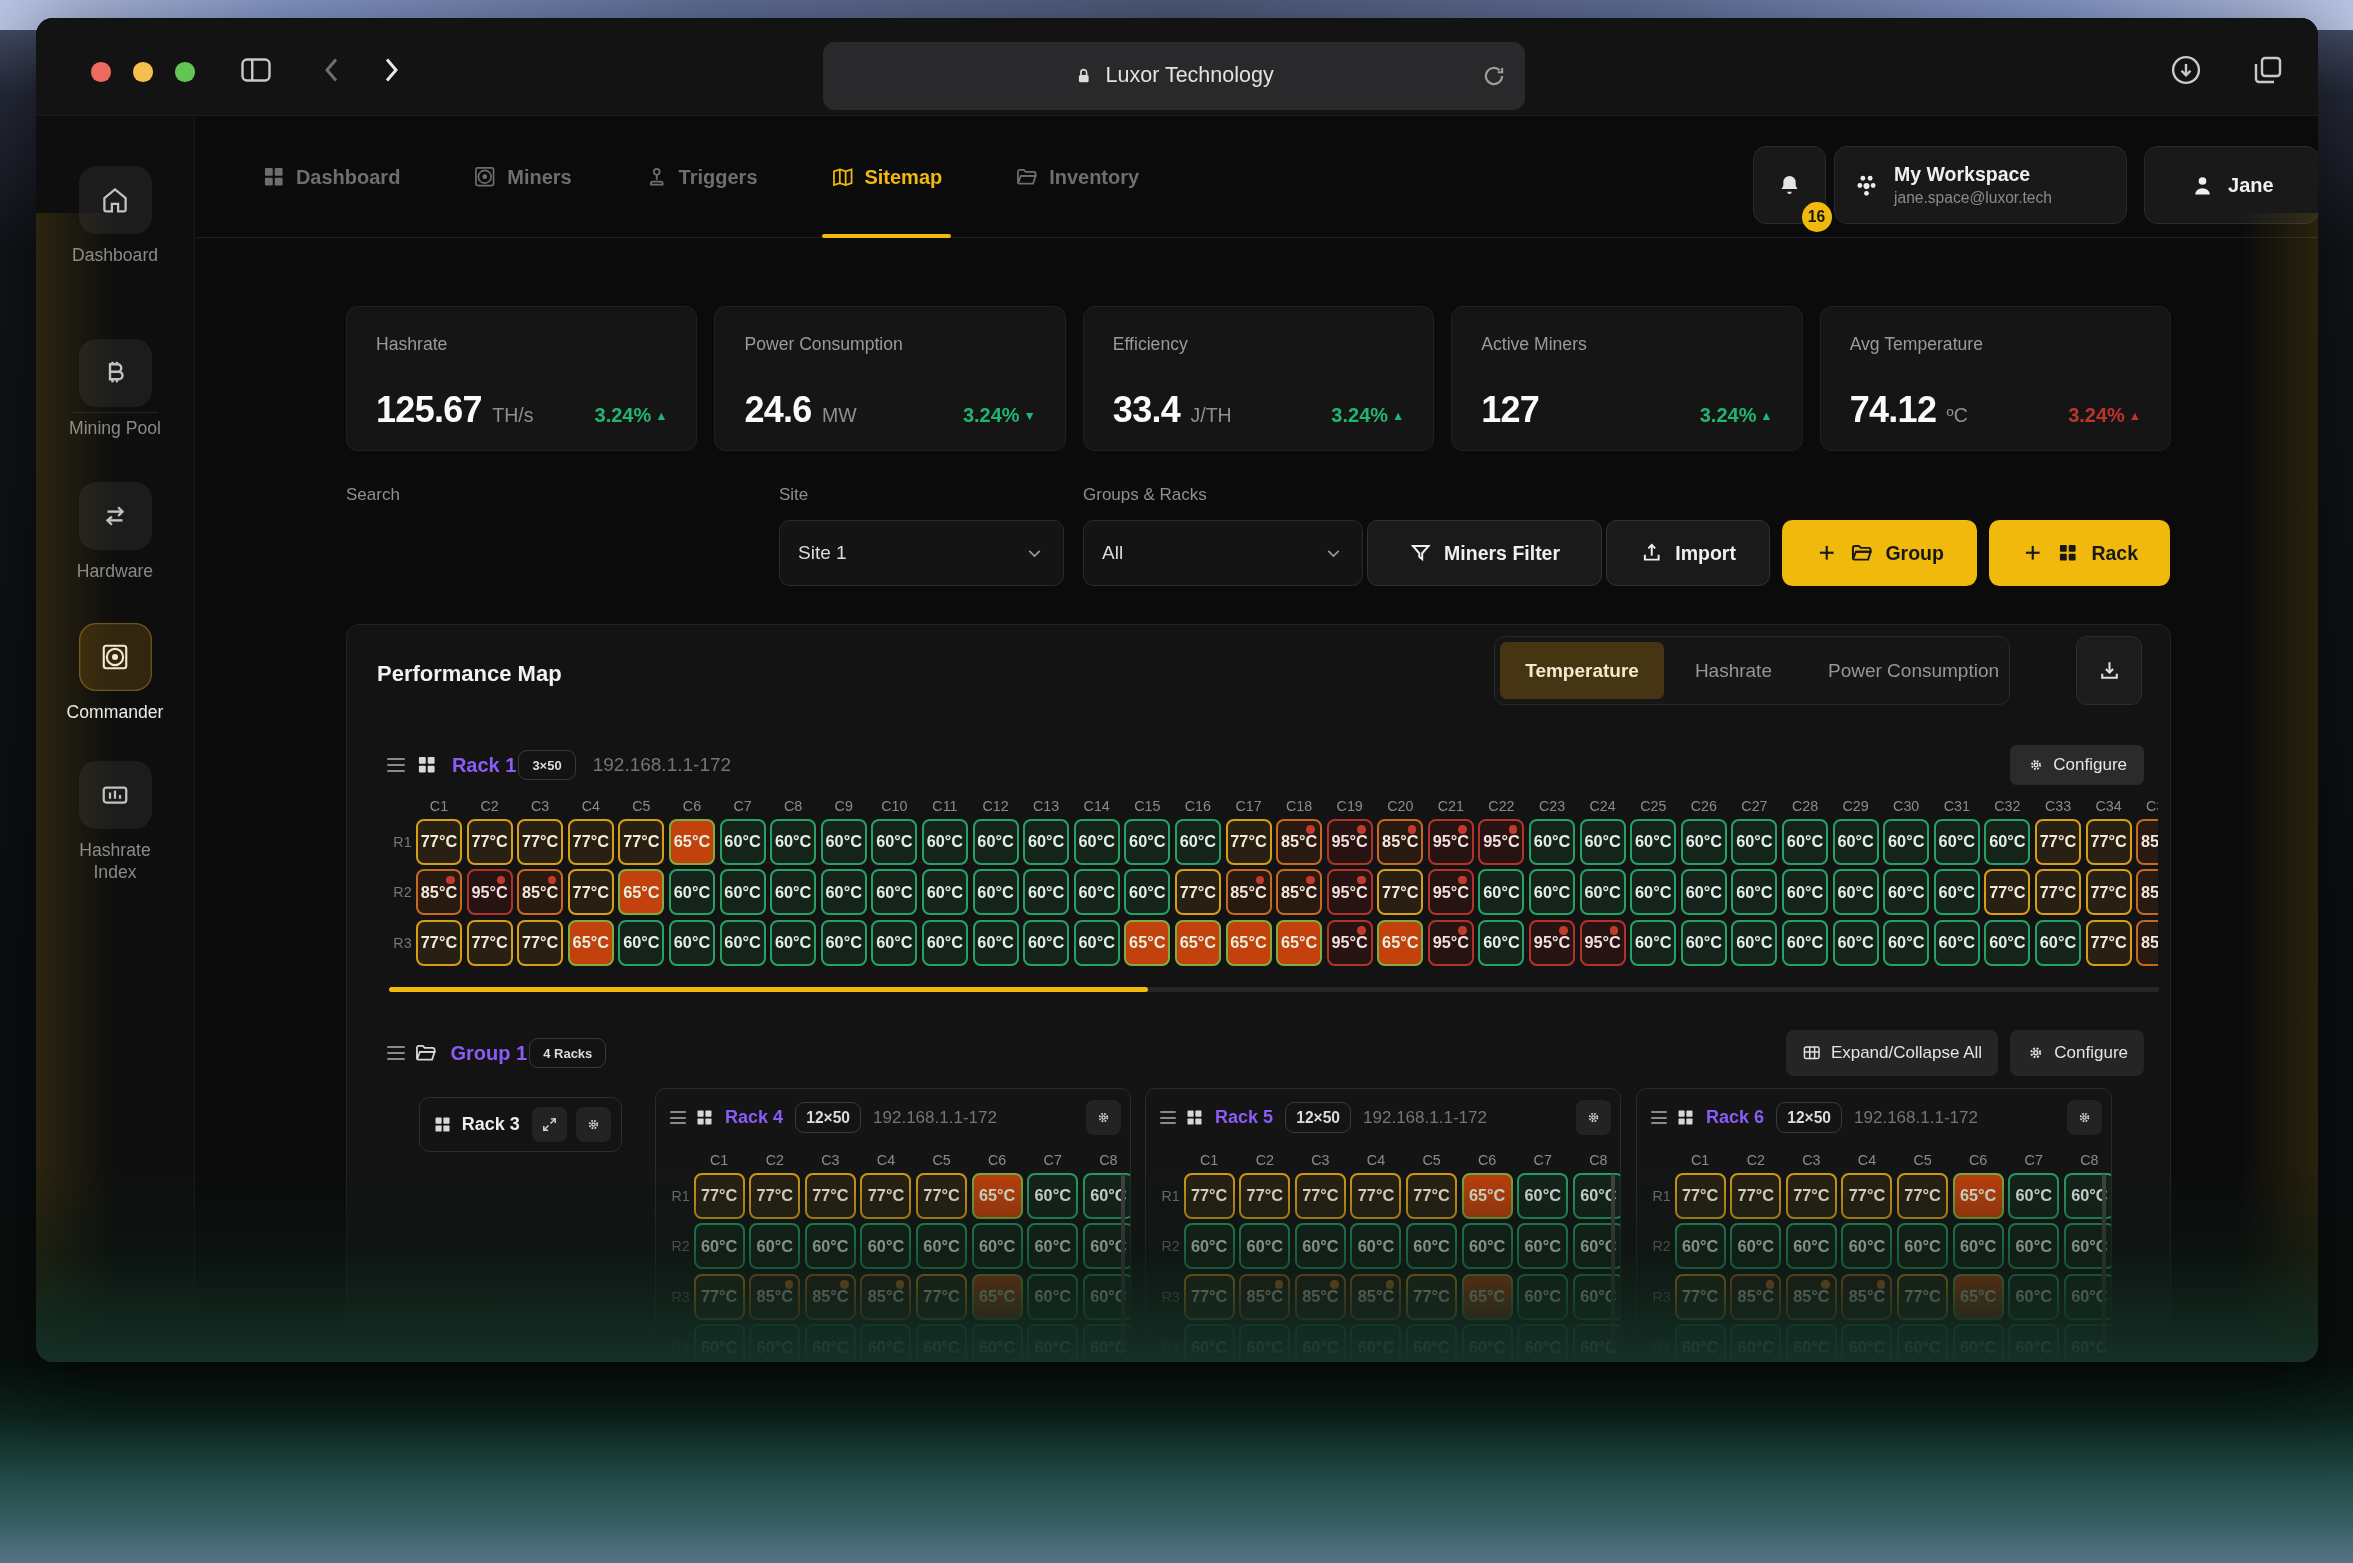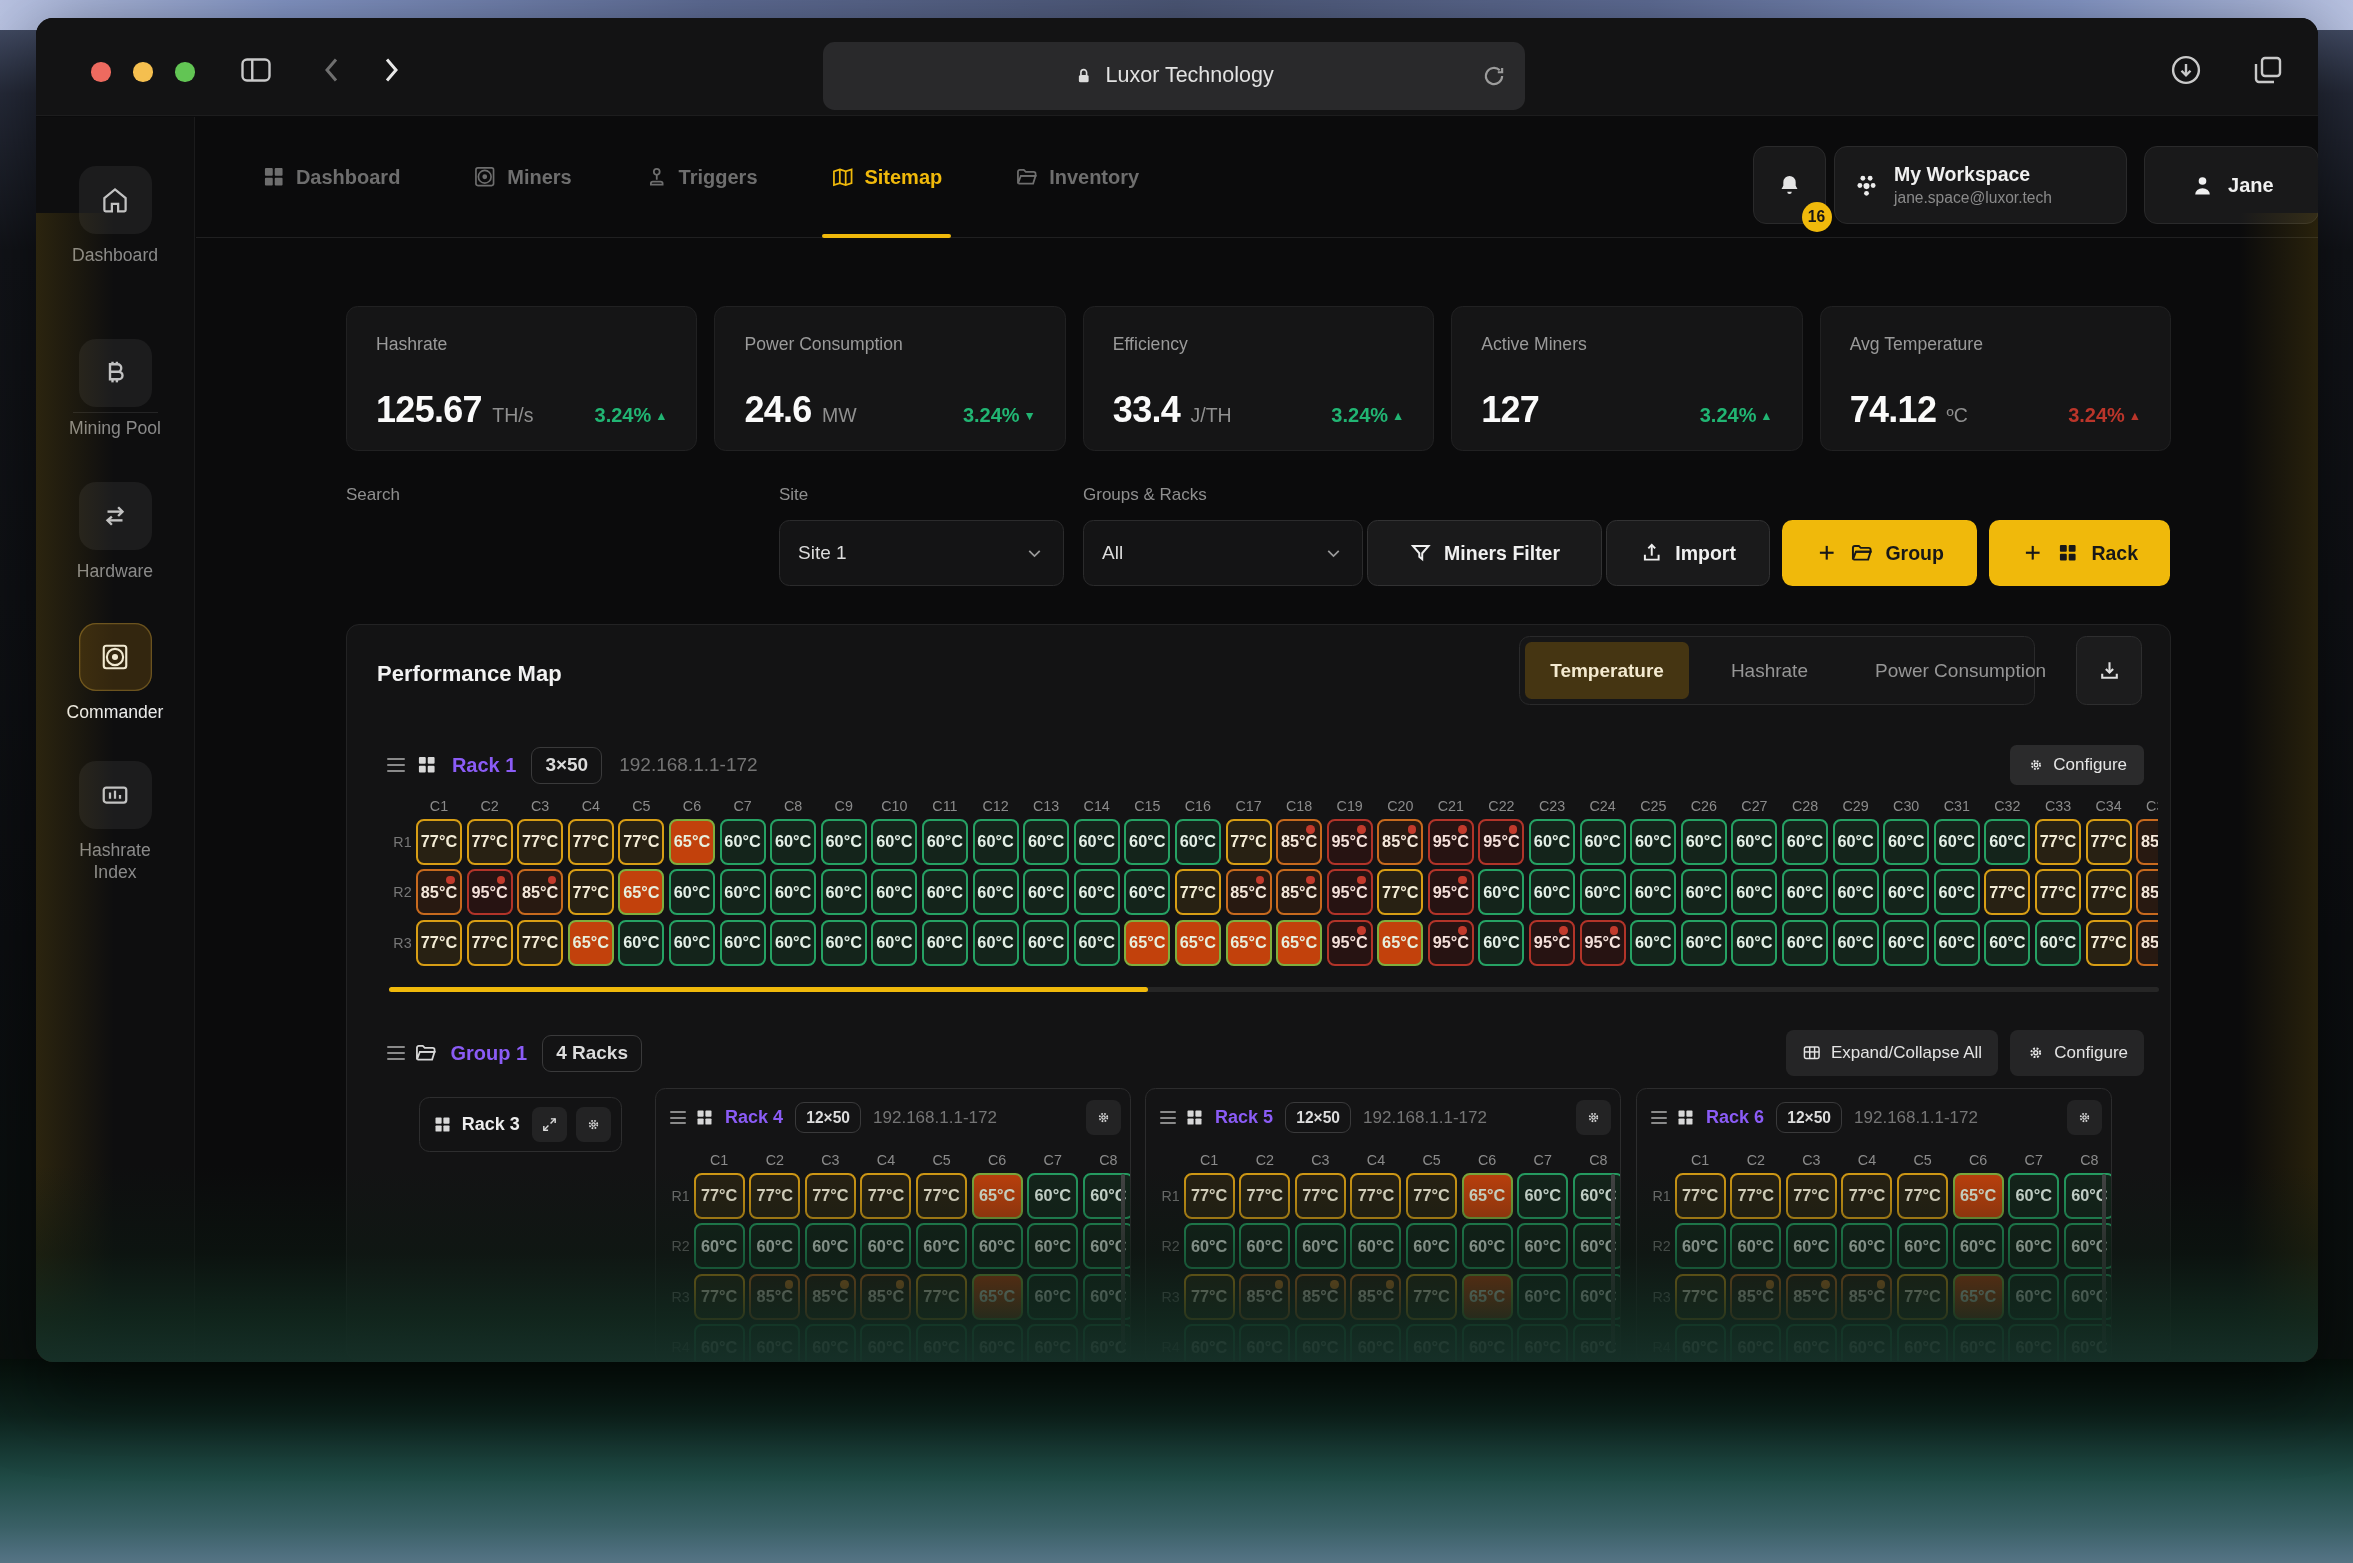--- a/index.html
+++ b/index.html
@@ -89,36 +89,36 @@
   .yellow-btn { background:#f0b90b; color:#181818; font-weight:700; }
   .act-btn svg { width:23.5px; height:23.5px; }
   .b-filter { left:1331px; width:235px; }
   .b-import { left:1570px; width:164px; }
   .b-group  { left:1746px; width:195px; }
   .b-rack   { left:1953px; width:181px; }
 
   
   .panel { position:absolute; left:310px; top:606px; width:1825px; height:738px; background:#131314; border:1.3px solid #232324; border-radius:13px; overflow:hidden; }
   .panel-title { position:absolute; left:30px; top:36px; font-size:22px; font-weight:700; color:#f2f2f2; }
-  .segmented { position:absolute; left:1172px; top:11px; width:516px; height:69px; background:#161617; border:1.3px solid #2a2a2b; border-radius:10.4px;
-    display:flex; align-items:center; padding:5.2px; gap:17px; }
+  .segmented { position:absolute; left:1147px; top:11px; width:516px; height:69px; background:#161617; border:1.3px solid #2a2a2b; border-radius:10.4px;
+    display:flex; align-items:center; padding:5.2px; gap:6px; }
   .seg { height:100%; display:flex; align-items:center; justify-content:center; padding:0 25px; border-radius:6.5px;
     font-size:19px; color:#969696; cursor:pointer; white-space:nowrap; }
   .seg.active { background:#453512; color:#f4ead0; font-weight:600; }
   .dl-btn { position:absolute; left:1729px; top:11px; width:66px; height:69px; background:#1c1c1d; border:1.3px solid #2e2e2f;
     border-radius:10.4px; display:flex; align-items:center; justify-content:center; color:#e0e0e0; cursor:pointer; }
   .dl-btn svg { width:25px; height:25px; }
 
   .handle { display:inline-block; width:18px; }
   .handle i { display:block; height:2px; background:#8a8a8a; border-radius:1.3px; margin:3.9px 0; }
 
   .rack1-header { position:absolute; left:40px; top:119px; right:26px; height:42px; display:flex; align-items:center; }
   .rk-icon { width:23.5px; height:23.5px; color:#d8d8d8; margin-left:10.4px; }
   .rk-name { font-size:20px; font-weight:700; color:#8b5cf6; margin-left:13px; }
-  .pill { border:1.3px solid #3a3a3b; border-radius:9px; padding:6.5px 13px; font-size:19px; font-weight:600; color:#dcdcdc; margin-left:15px; white-space:nowrap; }
+  .pill { border:1.3px solid #3a3a3b; border-radius:9px; padding:6.5px 13px; font-size:13px; font-weight:600; color:#dcdcdc; margin-left:2px; white-space:nowrap; }
   .rk-ip { font-size:19px; color:#757575; margin-left:17px; }
   .cfg-btn { margin-left:auto; background:#2b2b2c; border-radius:6.5px; height:40px; padding:0 17px; display:flex; align-items:center; gap:7.8px;
     color:#e6e6e6; font-size:17px; cursor:pointer; }
   .cfg-btn svg { width:18px; height:18px; }
 
   .grid-wrap { position:absolute; overflow:hidden; }
   .g-rack1 { left:42px; top:173px; right:11.7px; height:189px; }
   .grid-row { display:flex; align-items:center; margin-bottom:4.6px; }
   .row-label { width:27px; flex:none; font-size:14.3px; color:#777; text-align:center; }
   .g-rack1 .col-label { width:46px; margin-right:4.6px; flex:none; text-align:center; font-size:14.3px; color:#8b8b8b; }

